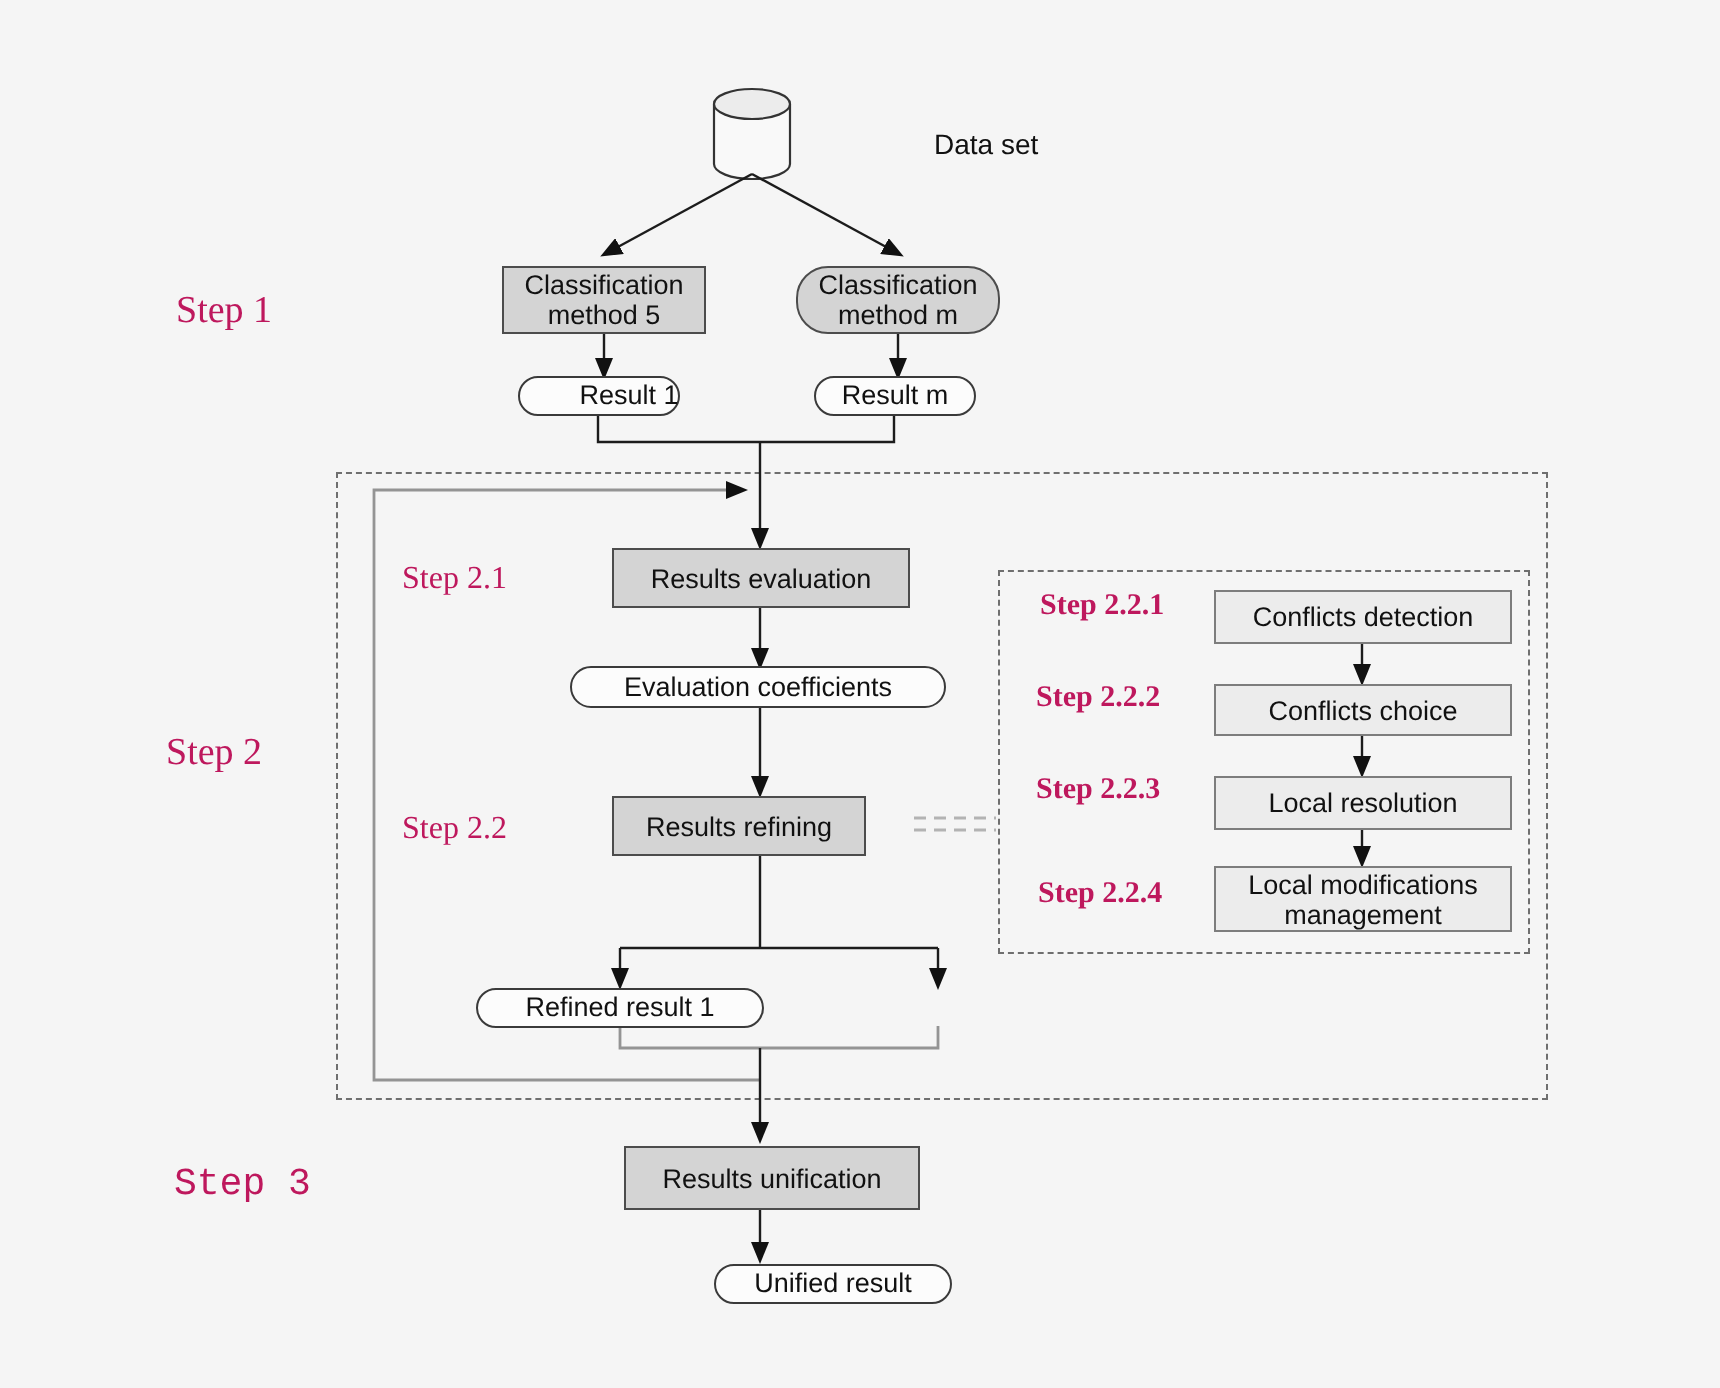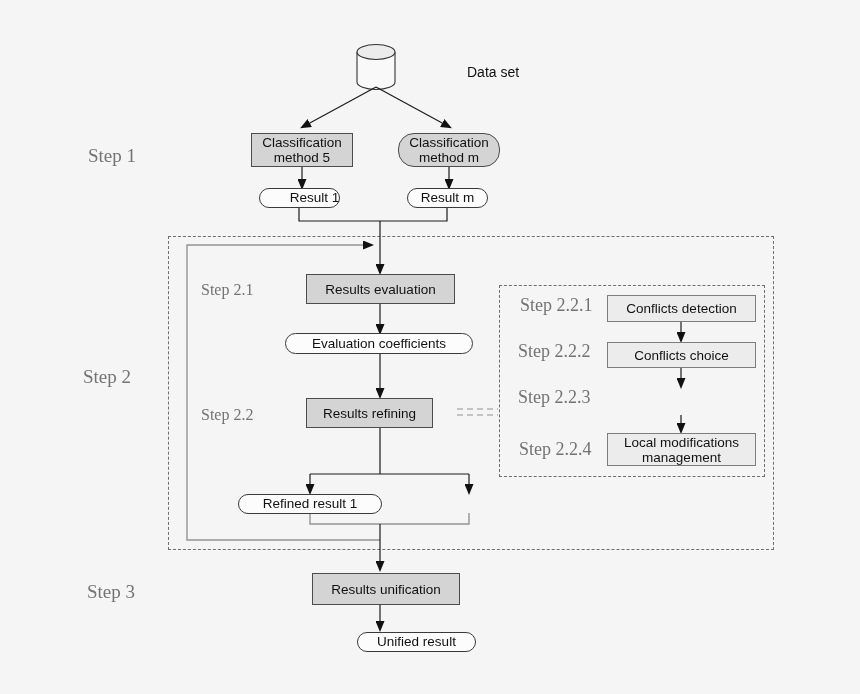--- a/index.html
+++ b/index.html
@@ -24,26 +24,26 @@
     font-size:13.5px;line-height:15px;z-index:3;box-sizing:border-box;
   }
   
   .stadium{
     position:absolute;background:#fcfcfc;border:1px solid #3a3a3a;border-radius:11px;
     display:flex;align-items:center;justify-content:center;text-align:center;
     font-size:13.5px;line-height:14px;z-index:3;box-sizing:border-box;white-space:nowrap;
   }
   
   .slabel{
-    position:absolute;font-family:"Liberation Serif",serif;color:#737373;
+    position:absolute;font-family:"Liberation Serif",serif;color:#be185d;
     white-space:nowrap;z-index:3;
   }
   .slabel.big{font-size:19px;}
   .slabel.mid{font-size:16px;}
-  .slabel.small{font-size:18px;}
+  .slabel.small{font-size:15px;font-weight:bold;}
   .planelabel{position:absolute;font-size:14px;white-space:nowrap;z-index:3;}
 </style>
 </head>
 <body>
 
 <div id="canvas">
 
   <div class="dashedbox" style="left:168px;top:236px;width:604px;height:312px;"></div>
   <div class="dashedbox" style="left:499px;top:285px;width:264px;height:190px;"></div>
 
@@ -100,21 +100,21 @@
     <g stroke="#b3b3b3" stroke-width="1.4" stroke-dasharray="6,4" fill="none">
       <line x1="457" y1="409" x2="498" y2="409"></line>
       <line x1="457" y1="415" x2="498" y2="415"></line>
     </g>
   </svg>
 
   <div class="planelabel" style="left:467px;top:64px;">Data set</div>
 
   <div class="slabel big" style="left:88px;top:145px;">Step 1</div>
   <div class="slabel big" style="left:83px;top:366px;">Step 2</div>
-  <div class="slabel big" style="left:87px;top:581px;">Step 3</div>
+  <div class="slabel big" style="left:87px;top:581px;font-family:Liberation Mono, monospace;">Step 3</div>
   <div class="slabel mid" style="left:201px;top:281px;">Step 2.1</div>
   <div class="slabel mid" style="left:201px;top:406px;">Step 2.2</div>
   <div class="slabel small" style="left:520px;top:295px;">Step 2.2.1</div>
   <div class="slabel small" style="left:518px;top:341px;">Step 2.2.2</div>
   <div class="slabel small" style="left:518px;top:387px;">Step 2.2.3</div>
   <div class="slabel small" style="left:519px;top:439px;">Step 2.2.4</div>
 
   <div class="proc" style="left:251px;top:133px;width:102px;height:34px;">Classification method 5</div>
   <div class="proc" style="left:398px;top:133px;width:102px;height:34px;border-radius:16px;">Classification method m</div>
 
@@ -122,18 +122,19 @@
   <div class="stadium" style="left:407px;top:188px;width:81px;height:20px;">Result m</div>
 
   <div class="proc" style="left:306px;top:274px;width:149px;height:30px;">Results evaluation</div>
   <div class="stadium" style="left:285px;top:333px;width:188px;height:21px;">Evaluation coefficients</div>
   <div class="proc" style="left:306px;top:398px;width:127px;height:30px;">Results refining</div>
 
   <div class="stadium" style="left:238px;top:494px;width:144px;height:20px;">Refined result 1</div>
 
   <div class="sub" style="left:607px;top:295px;width:149px;height:27px;">Conflicts detection</div>
   <div class="sub" style="left:607px;top:342px;width:149px;height:26px;">Conflicts choice</div>
+  <div class="sub" style="left:607px;top:388px;width:149px;height:27px;">Local resolution</div>
   <div class="sub" style="left:607px;top:433px;width:149px;height:33px;">Local modifications management</div>
 
   <div class="proc" style="left:312px;top:573px;width:148px;height:32px;">Results unification</div>
   <div class="stadium" style="left:320px;top:632px;width:119px;height:20px;margin-left:37px;">Unified result</div>
 
 </div>
 
 </body></html>

